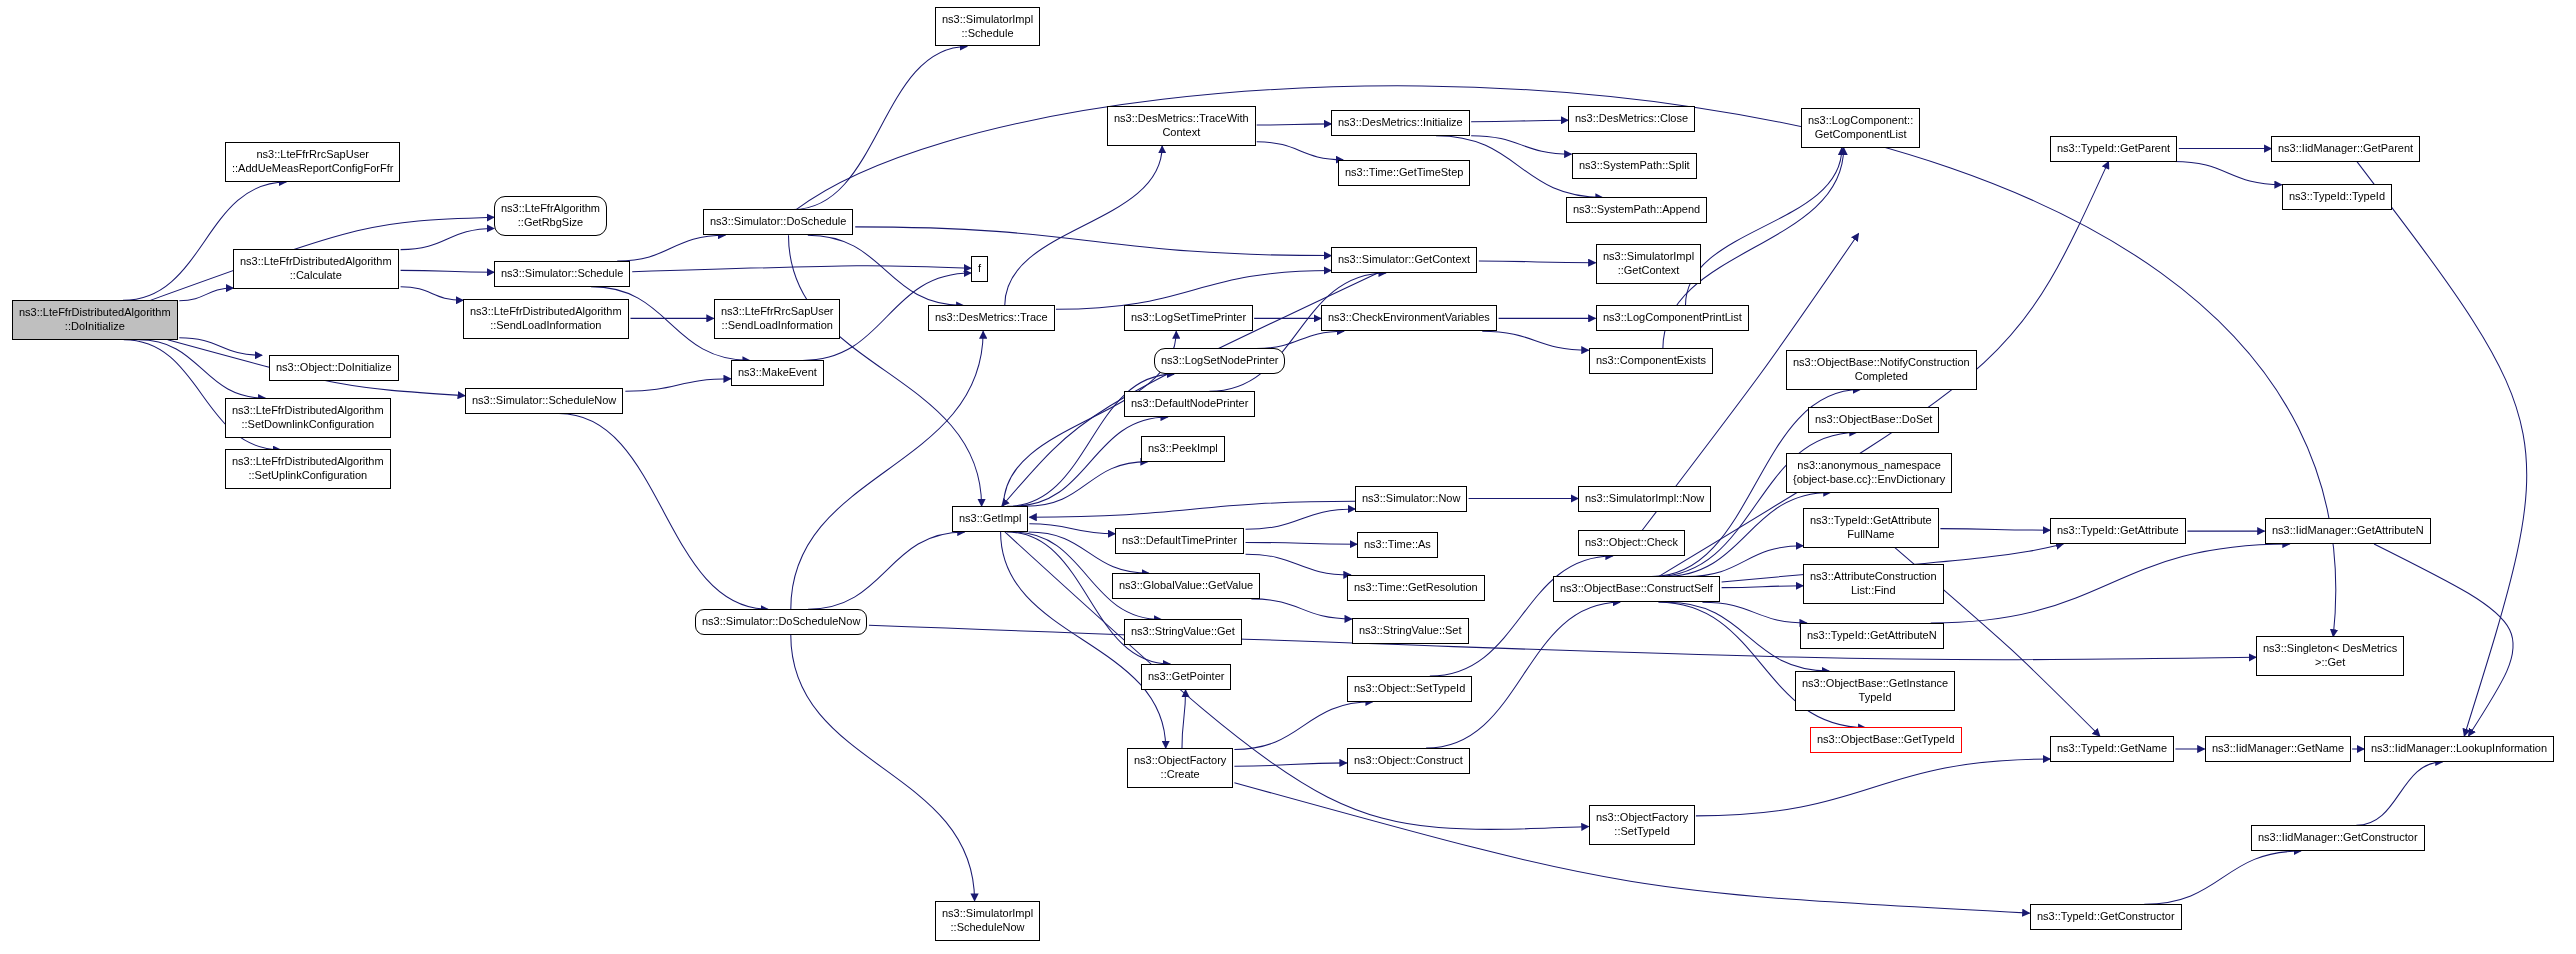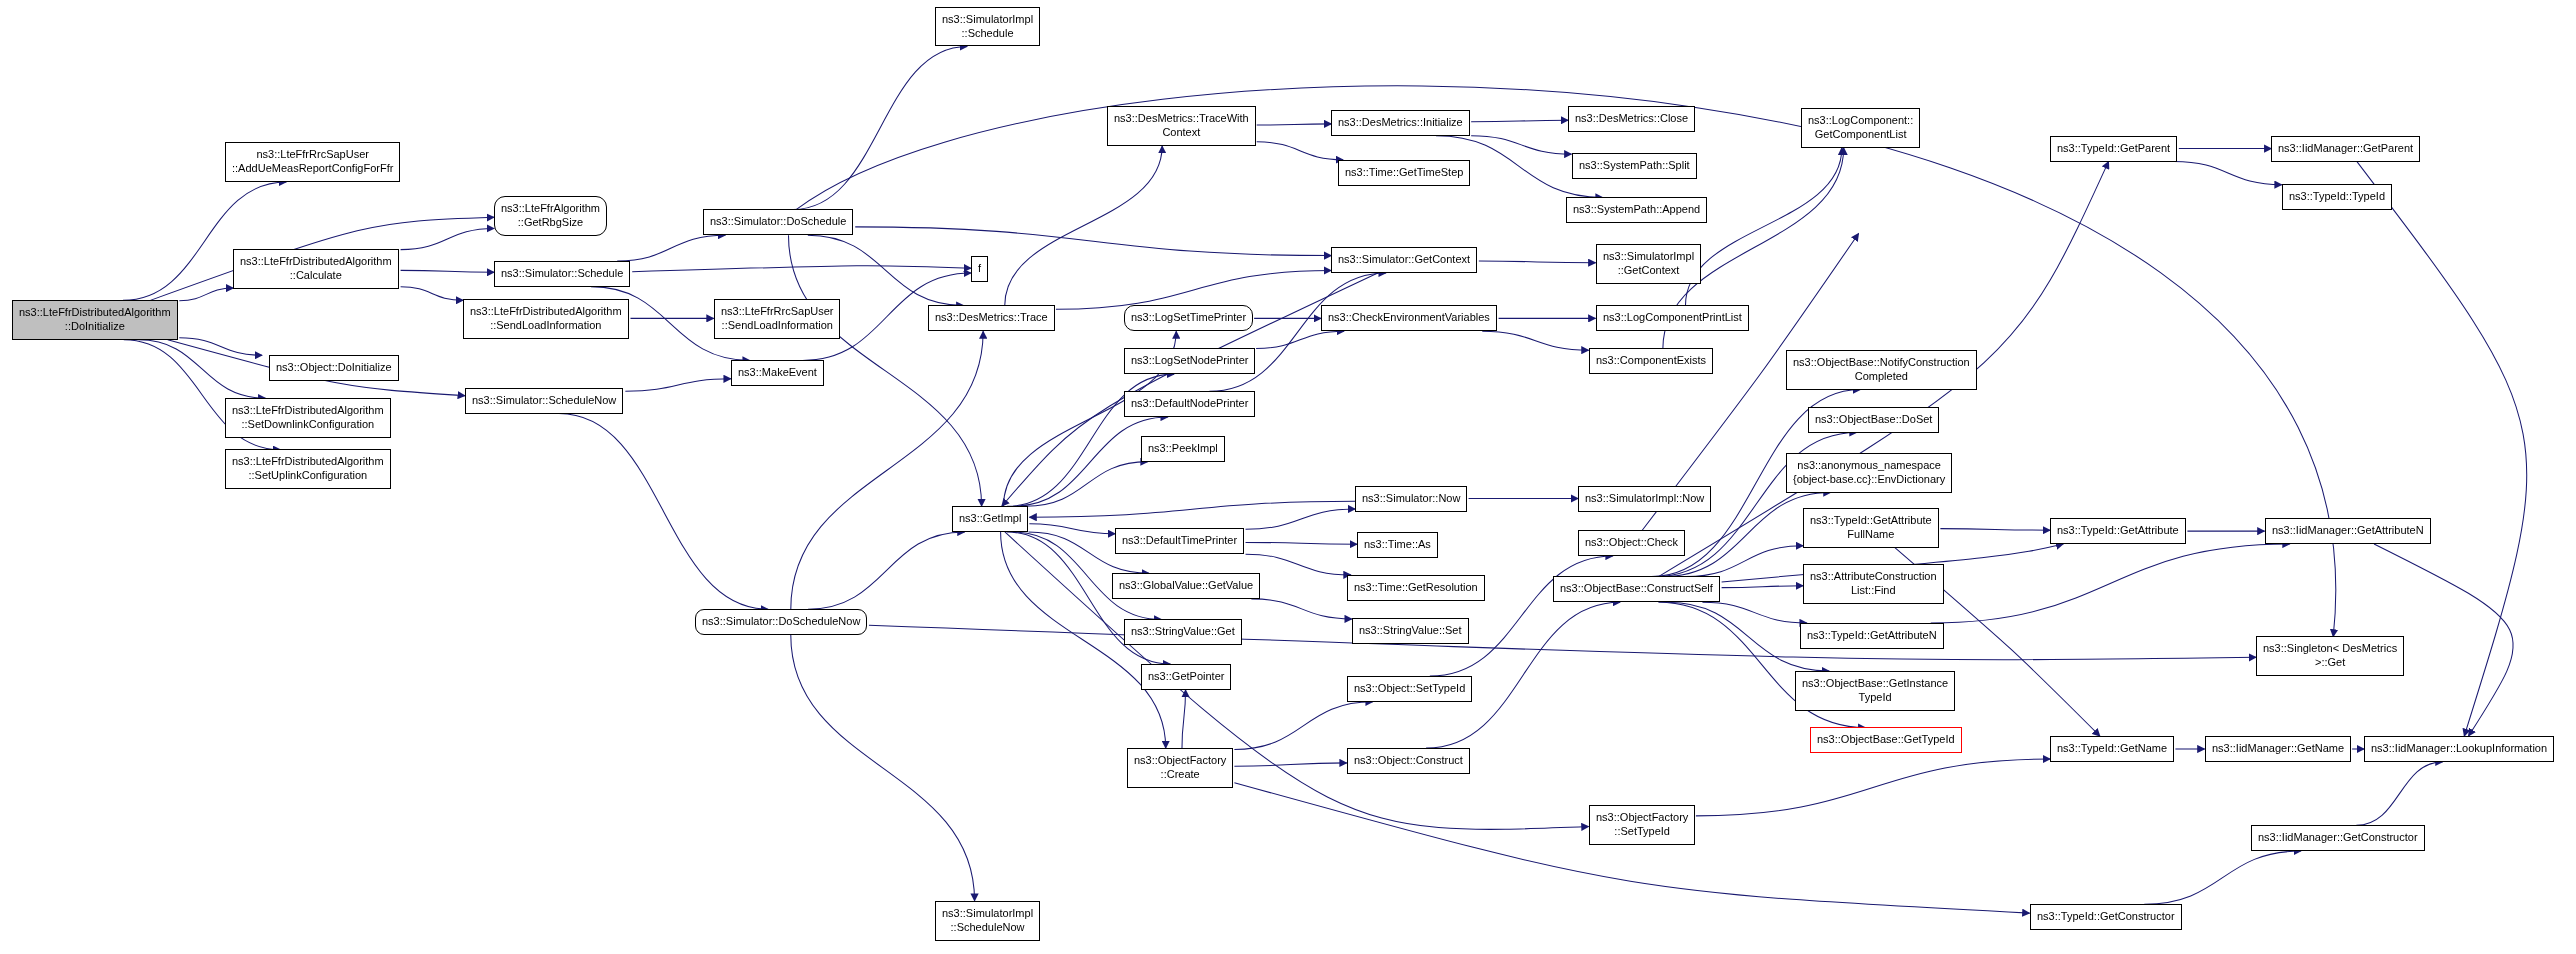--- a/index.html
+++ b/index.html
@@ -179,25 +179,25 @@
     <div class="node" style="left: 1801px; top: 108px;">ns3::LogComponent::
 GetComponentList</div>
     <div class="node" style="left: 2050px; top: 136px;">ns3::TypeId::GetParent</div>
     <div class="node" style="left: 2271px; top: 136px;">ns3::IidManager::GetParent</div>
     <div class="node" style="left: 2282px; top: 184px;">ns3::TypeId::TypeId</div>
     <div class="node" style="left: 971px; top: 256px;">f</div>
     <div class="node" style="left: 928px; top: 305px;">ns3::DesMetrics::Trace</div>
     <div class="node" style="left: 1331px; top: 247px;">ns3::Simulator::GetContext</div>
     <div class="node" style="left: 1596px; top: 244px;">ns3::SimulatorImpl
 ::GetContext</div>
-    <div class="node" style="left: 1124px; top: 305px; border-radius: 10px;">ns3::LogSetTimePrinter</div>
+    <div class="node" style="left: 1124px; top: 305px;">ns3::LogSetTimePrinter</div>
     <div class="node" style="left: 1321px; top: 305px;">ns3::CheckEnvironmentVariables</div>
     <div class="node" style="left: 1596px; top: 305px;">ns3::LogComponentPrintList</div>
     <div class="node" style="left: 1589px; top: 348px;">ns3::ComponentExists</div>
-    <div class="node" style="left: 1124px; top: 348px;">ns3::LogSetNodePrinter</div>
+    <div class="node" style="left: 1154px; top: 348px; border-radius: 11px;">ns3::LogSetNodePrinter</div>
     <div class="node" style="left: 1124px; top: 391px;">ns3::DefaultNodePrinter</div>
     <div class="node" style="left: 1141px; top: 436px;">ns3::PeekImpl</div>
     <div class="node" style="left: 952px; top: 506px;">ns3::GetImpl</div>
     <div class="node" style="left: 1355px; top: 486px;">ns3::Simulator::Now</div>
     <div class="node" style="left: 1578px; top: 486px;">ns3::SimulatorImpl::Now</div>
     <div class="node" style="left: 1115px; top: 528px;">ns3::DefaultTimePrinter</div>
     <div class="node" style="left: 1357px; top: 532px;">ns3::Time::As</div>
     <div class="node" style="left: 1347px; top: 575px;">ns3::Time::GetResolution</div>
     <div class="node" style="left: 1112px; top: 573px;">ns3::GlobalValue::GetValue</div>
     <div class="node" style="left: 1352px; top: 618px;">ns3::StringValue::Set</div>

